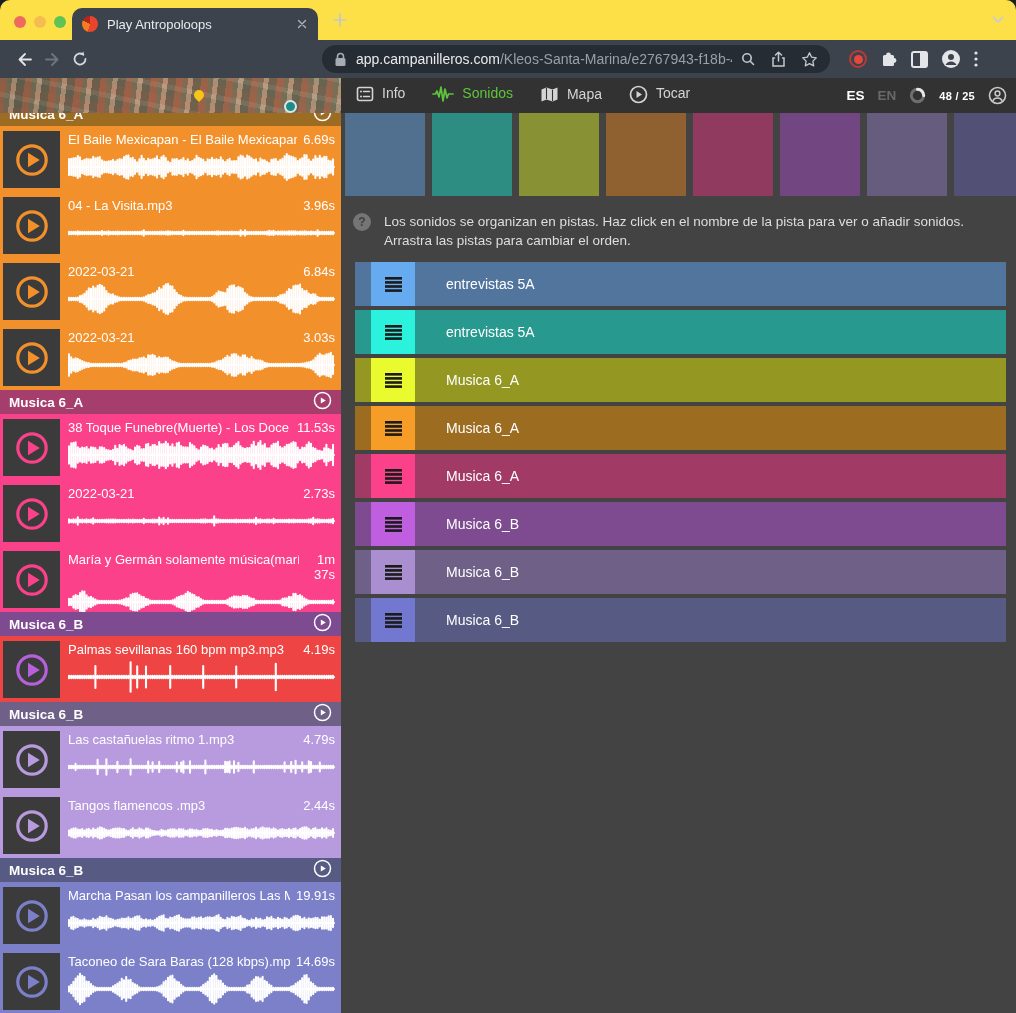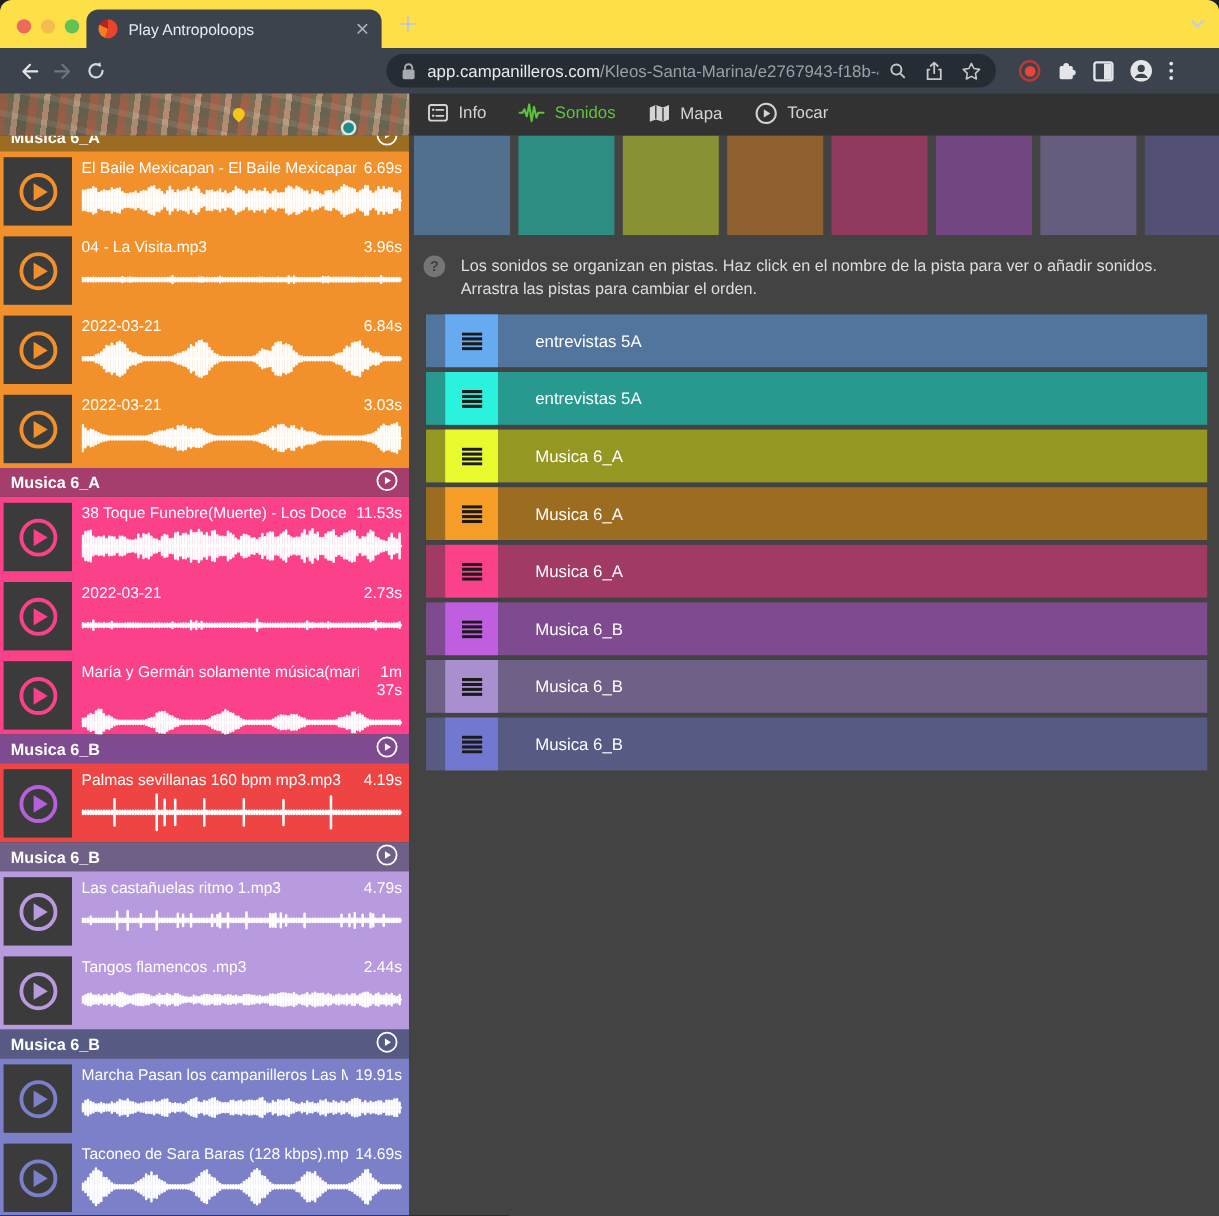--- a/index.html
+++ b/index.html
@@ -224,20 +224,38 @@
       <div class="nav-item">
         <span>
           <svg width="19" height="19" viewBox="0 0 19 19">
               <circle cx="9.5" cy="9.5" r="8" stroke="currentColor" stroke-width="1.7" fill="none"></circle>
               <path d="M7.5 6 L13 9.5 L7.5 13 Z" fill="currentColor"></path>
             </svg>
         </span>
         <span>Tocar</span>
       </div>
     </div>
+    <div class="header-right">
+      <span class="lang">ES</span>
+      <span class="lang inactive">EN</span>
+      <span class="icon-btn">
+        <svg width="17" height="17" viewBox="0 0 17 17">
+            <circle cx="8.5" cy="8.5" r="6.2" stroke="#6E6E6E" stroke-width="3" fill="none"></circle>
+            <path d="M8.5 2.3 A6.2 6.2 0 0 1 14.7 8.5" stroke="#E9E9E9" stroke-width="3" fill="none" stroke-linecap="round"></path>
+          </svg>
+      </span>
+      <span class="counter">48 / 25</span>
+      <span class="icon-btn">
+        <svg width="19" height="19" viewBox="0 0 19 19">
+            <circle cx="9.5" cy="9.5" r="8" stroke="#C9C9C9" stroke-width="1.6" fill="none"></circle>
+            <circle cx="9.5" cy="7.5" r="2.4" stroke="#C9C9C9" stroke-width="1.5" fill="none"></circle>
+            <path d="M4.8 14.8 a5.3 5.3 0 0 1 9.4 0" stroke="#C9C9C9" stroke-width="1.5" fill="none"></path>
+          </svg>
+      </span>
+    </div>
   </div>
 
   <div class="content">
     <div class="sidebar" id="sidebar">
   <div>
     <div class="section-header partial" style="background: rgb(156, 108, 34);">
       <div class="sh-inner">
         <span class="sh-label">Musica 6_A</span>
         <span>
           <svg width="19" height="19" viewBox="0 0 19 19">

